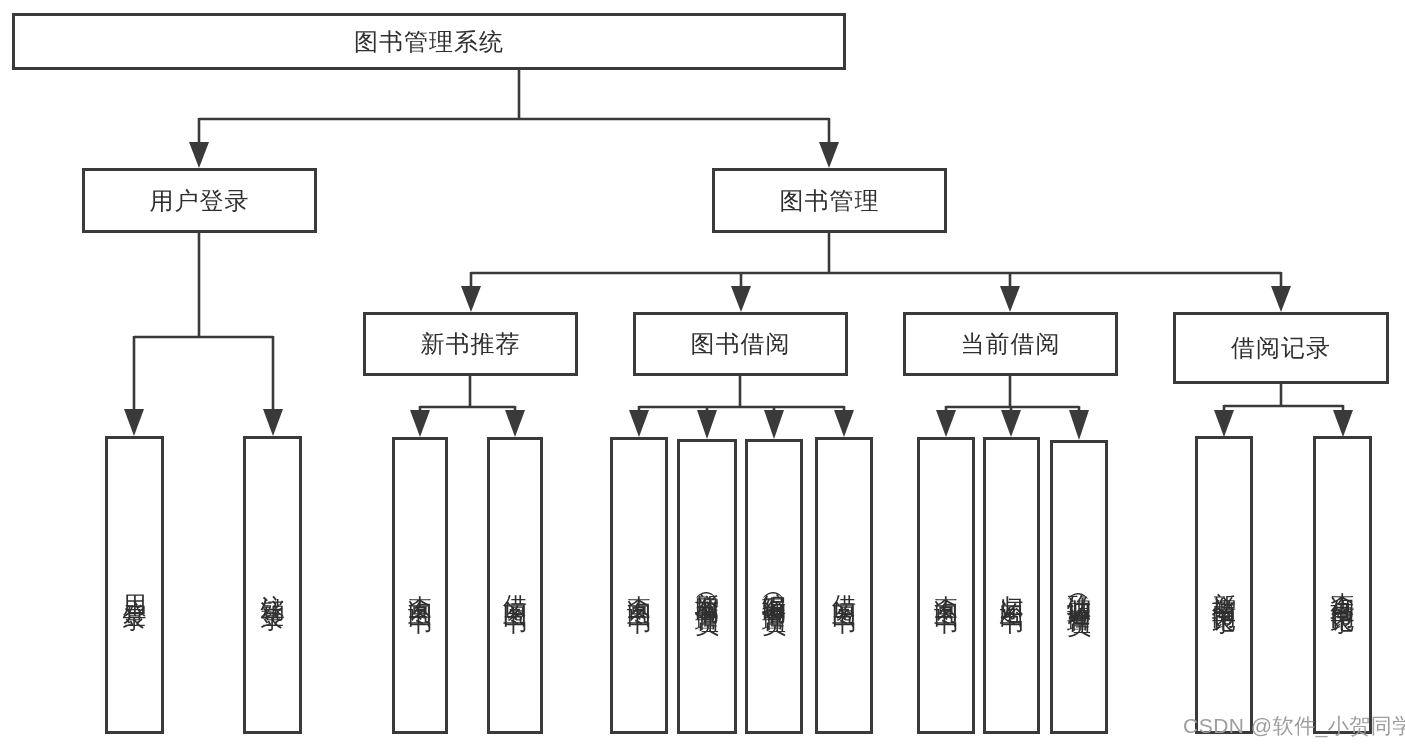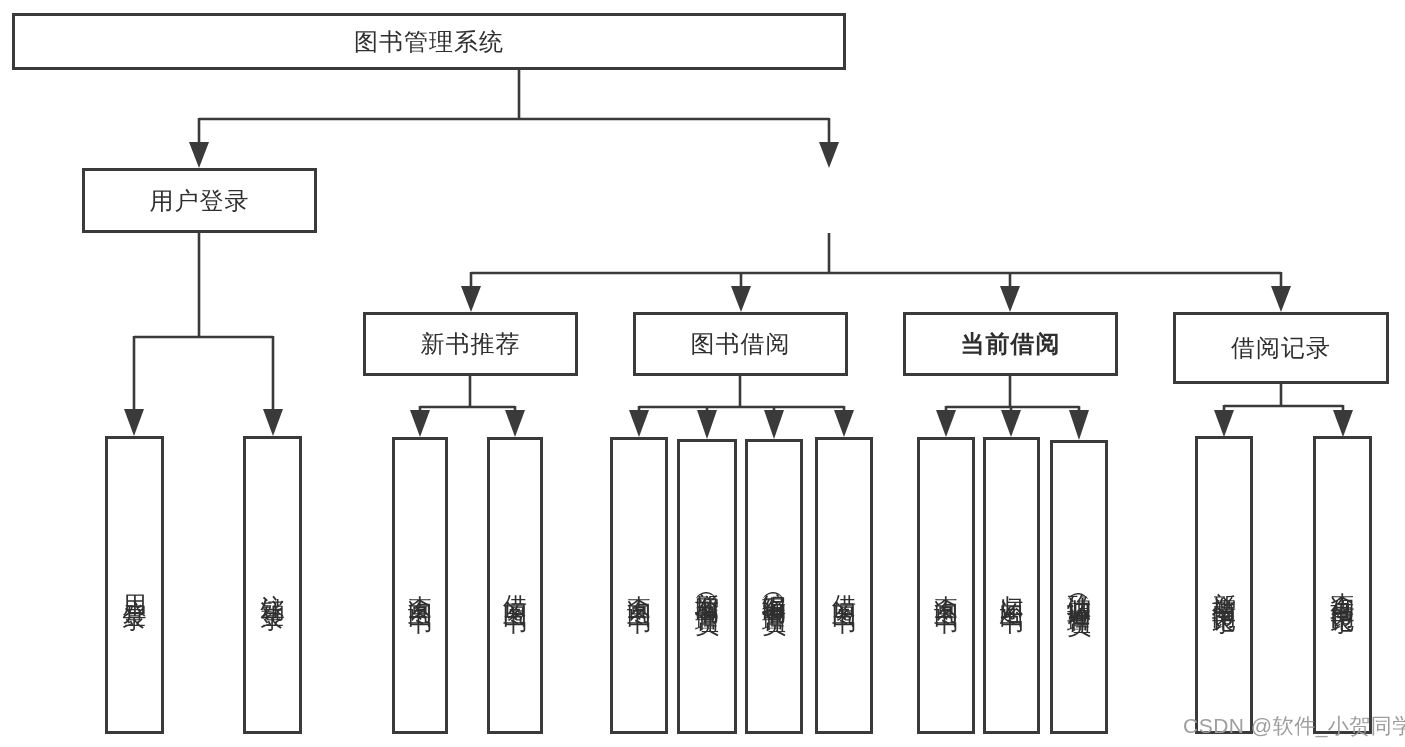--- a/index.html
+++ b/index.html
@@ -133,28 +133,31 @@
     </g>
   </svg>
 
   <div class="node h-node" style="left:12px; top:13px; width:834px; height:57px;">
     <span>图书管理系统</span>
   </div>
 
   <div class="node h-node" style="left:82px; top:168px; width:235px; height:65px;">
     <span>用户登录</span>
   </div>
+  <div class="node h-node" style="left:712px; top:168px; width:235px; height:65px;">
+    <span>图书管理</span>
+  </div>
 
   <div class="node h-node" style="left:363px; top:312px; width:215px; height:64px;">
     <span>新书推荐</span>
   </div>
   <div class="node h-node" style="left:633px; top:312px; width:215px; height:64px;">
     <span>图书借阅</span>
   </div>
-  <div class="node h-node" style="left:903px; top:312px; width:215px; height:64px;font-weight:bold;">
+  <div class="node h-node" style="left:903px; top:312px; width:215px; height:64px;">
     <span>当前借阅</span>
   </div>
   <div class="node h-node" style="left:1173px; top:312px; width:216px; height:72px;">
     <span>借阅记录</span>
   </div>
 
   <div class="node v-node" style="left:105px; top:436px; width:59px; height:298px;">
     <span class="vtext">用户登录</span>
   </div>
   <div class="node v-node" style="left:243px; top:436px; width:59px; height:298px;">

